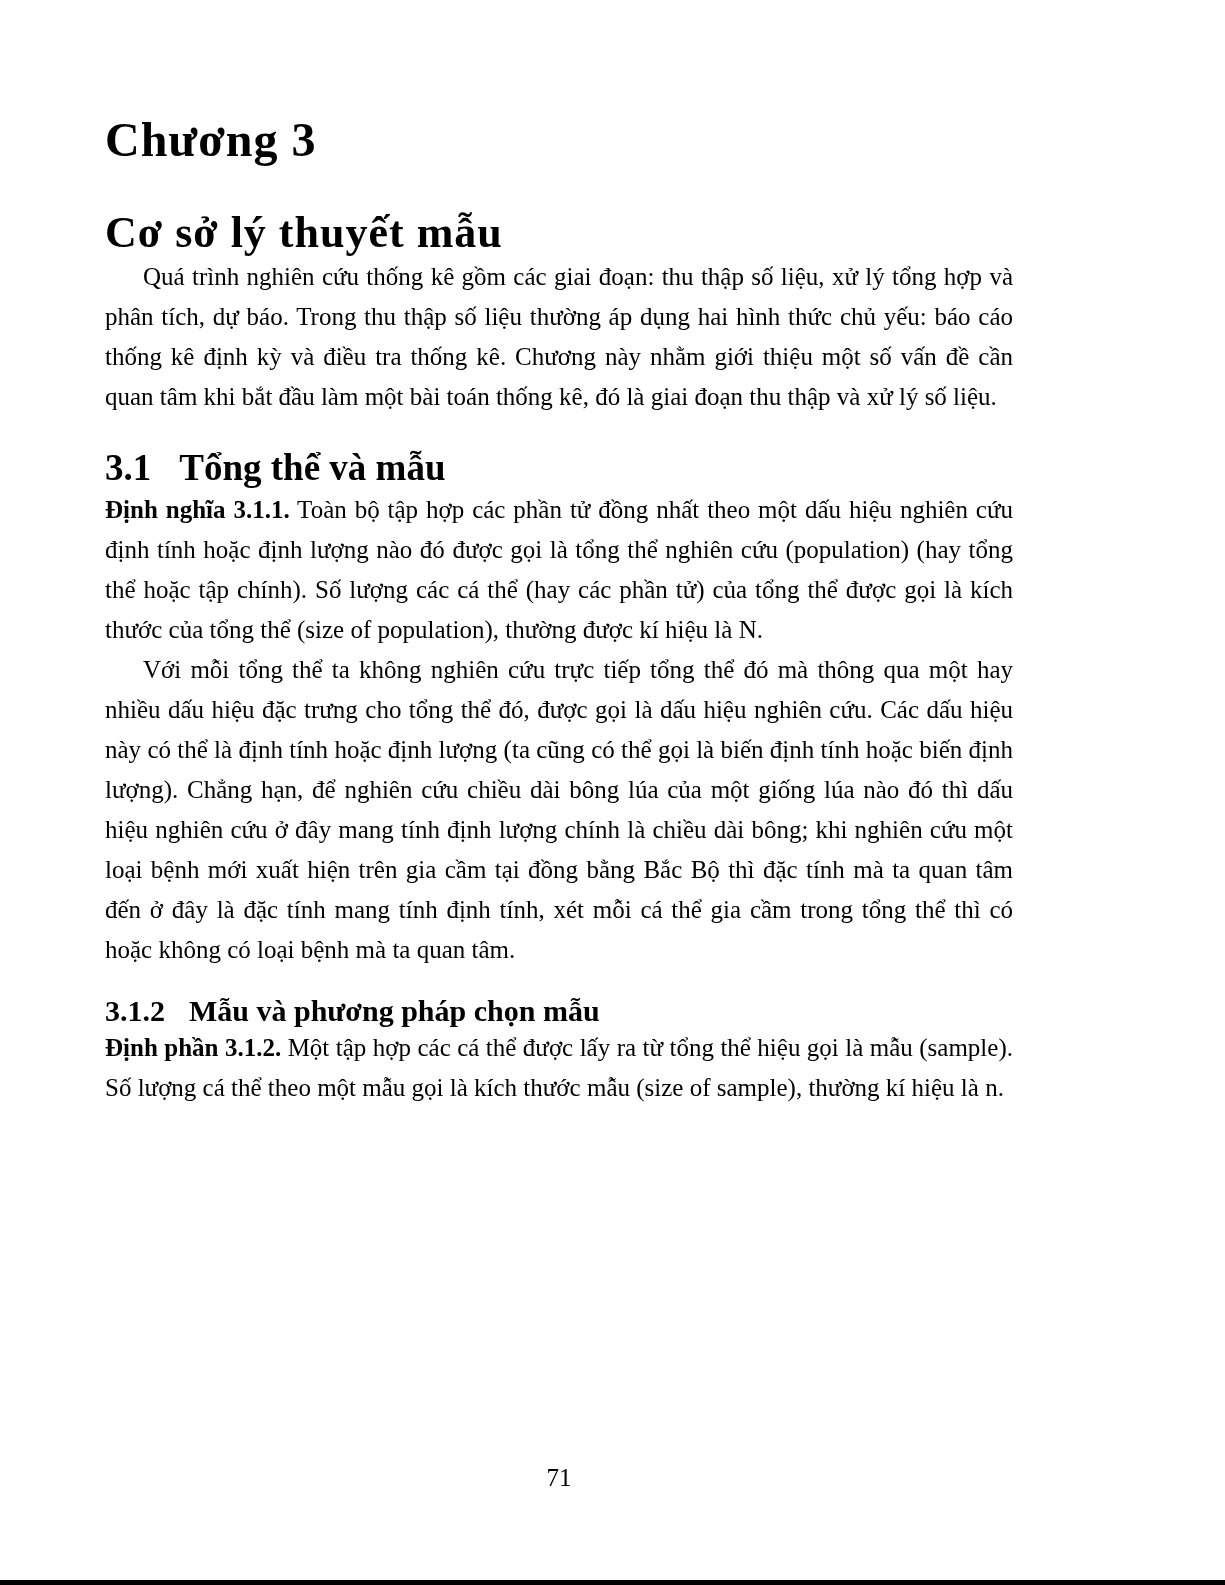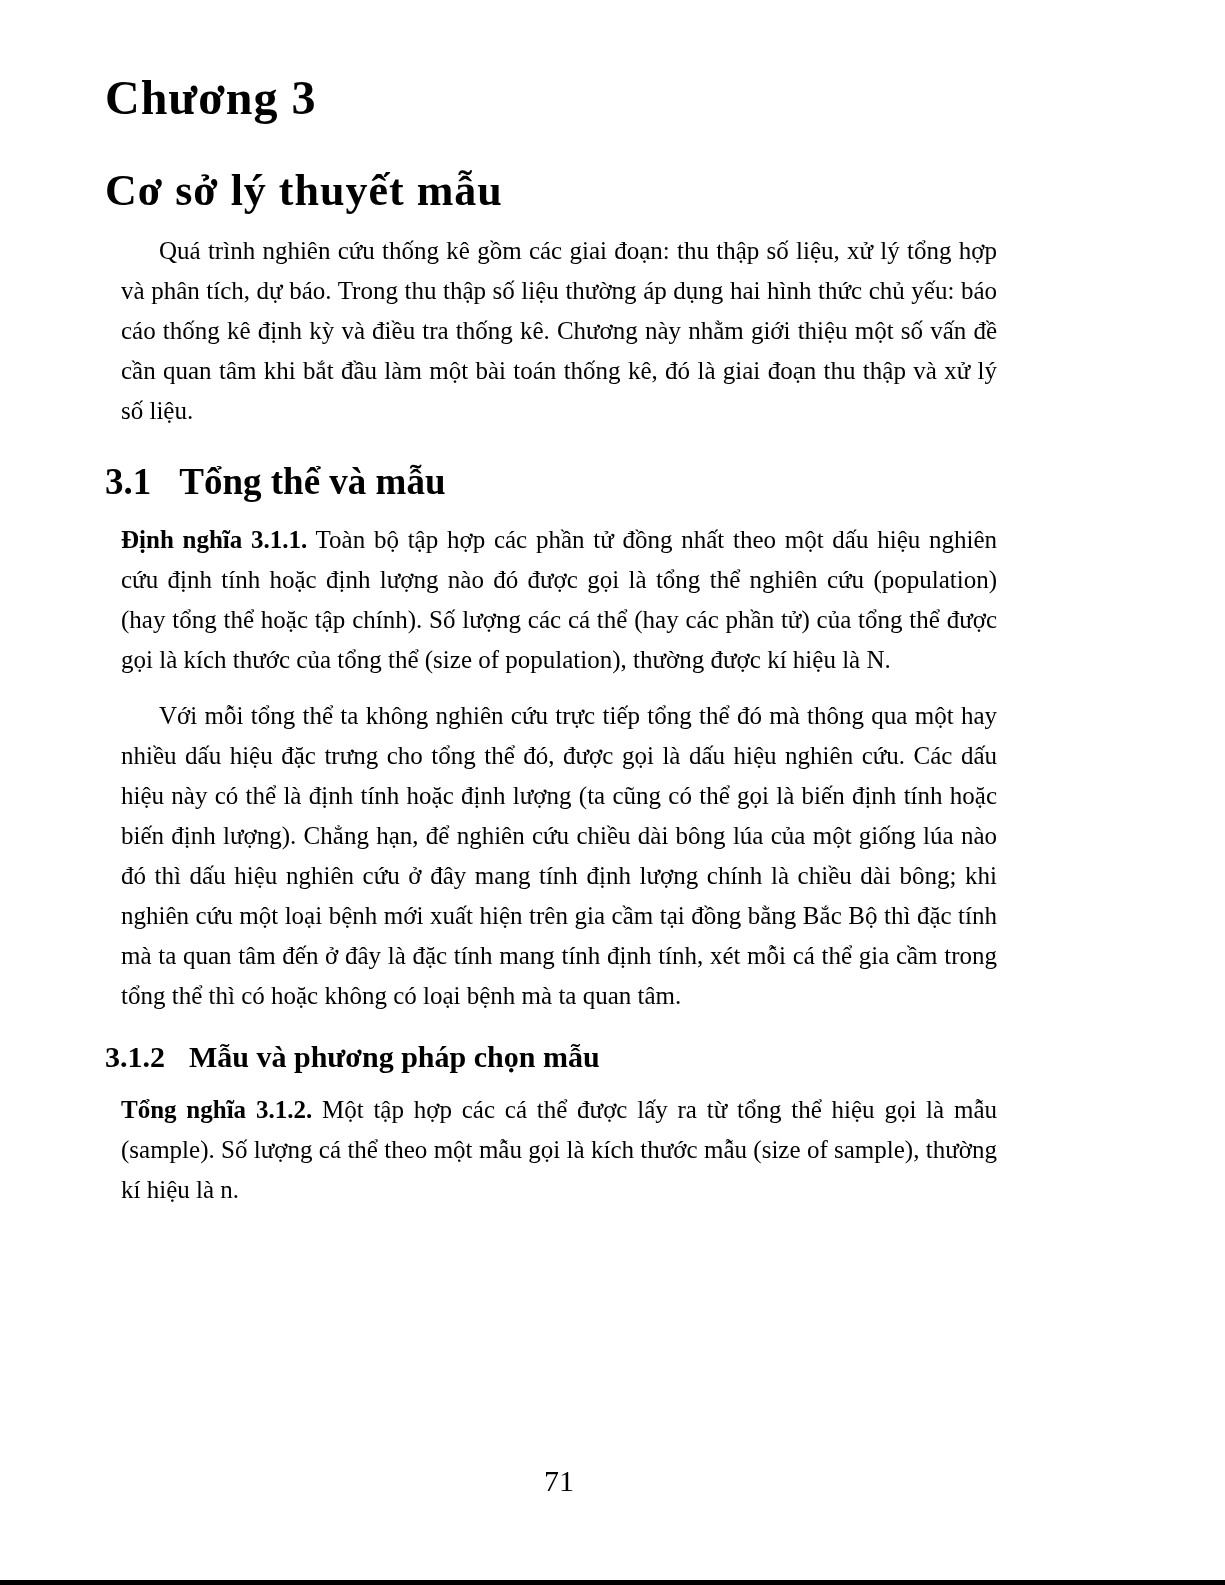--- a/index.html
+++ b/index.html
@@ -10,38 +10,38 @@
     background: #ffffff;
     color: #000000;
     font-family: "Liberation Serif", "DejaVu Serif", serif;
     overflow: hidden;
   }
   .textblock {
     margin-left: 105px;
     width: 908px;
   }
   .chapter-number {
-    padding-top: 72px;
+    padding-top: 114px;
     font-size: 48px;
     font-weight: bold;
     line-height: 1.1;
     letter-spacing: 1px;
   }
   .chapter-title {
     margin-top: 42px;
     font-size: 44px;
     font-weight: bold;
     line-height: 1.1;
     letter-spacing: 1px;
   }
   p.body {
     font-size: 25px;
     line-height: 40px;
     text-align: justify;
-    margin: 16px;
+    margin: 0;
   }
   .indent { text-indent: 38px; }
   .intro   { margin-top: 74px; }
   .h2 {
     margin-top: 30px;
     font-size: 37px;
     font-weight: bold;
     line-height: 1.15;
   }
   .h2 .num { margin-right: 28px; margin-top: 12px; }
@@ -58,21 +58,21 @@
   .def312 { margin-top: 26px; }
   .note   { margin-top: 20px; }
   .run-bold   { font-weight: bold; }
   .run-italic { }
   .pagenum {
     position: absolute;
     top: 1464px;
     left: 105px;
     width: 908px;
     text-align: center;
-    font-size: 30px;
+    font-size: 25px;
   }
   .bottom-edge {
     position: absolute;
     left: 0;
     bottom: 0;
     width: 100%;
     height: 5px;
     background: #000000;
   }
 </style>
@@ -94,21 +94,21 @@
 
 
     <p class="body def311"><span class="run-bold">Định nghĩa 3.1.1.</span><span> Toàn bộ tập hợp các phần tử đồng nhất theo một dấu hiệu nghiên cứu định tính hoặc định lượng nào đó được gọi là </span><span class="run-italic">tổng thể nghiên cứu (population)</span><span> (hay tổng thể hoặc tập chính). Số lượng các cá thể (hay các phần tử) của tổng thể được gọi là </span><span class="run-italic">kích thước của tổng thể (size of population)</span><span>, thường được kí hiệu là </span><span class="run-italic">N</span><span>.</span></p>
 
     <p class="body indent para2"><span>Với mỗi tổng thể ta không nghiên cứu trực tiếp tổng thể đó mà thông qua một hay nhiều dấu hiệu đặc trưng cho tổng thể đó, được gọi là </span><span class="run-italic">dấu hiệu nghiên cứu.</span><span> Các dấu hiệu này có thể là định tính hoặc định lượng (ta cũng có thể gọi là biến định tính hoặc biến định lượng). Chẳng hạn, để nghiên cứu chiều dài bông lúa của một giống lúa nào đó thì dấu hiệu nghiên cứu ở đây mang tính định lượng chính là chiều dài bông; khi nghiên cứu một loại bệnh mới xuất hiện trên gia cầm tại đồng bằng Bắc Bộ thì đặc tính mà ta quan tâm đến ở đây là đặc tính mang tính định tính, xét mỗi cá thể gia cầm trong tổng thể thì có hoặc không có loại bệnh mà ta quan tâm.</span></p>
 
     <div class="h3 h312">
       <span class="num">3.1.2</span><span class="ttl">Mẫu và phương pháp chọn mẫu</span>
     </div>
 
-    <p class="body def312"><span class="run-bold">Tổng nghĩa 3.1.2.</span><span> Một tập hợp các cá thể được lấy ra từ tổng thể hiệu gọi là </span><span class="run-italic">mẫu (sample).</span><span> Số lượng cá thể theo một mẫu gọi là </span><span class="run-italic">kích thước mẫu (size of sample)</span><span>, thường kí hiệu là </span><span class="run-italic">n</span><span>.</span></p>
+    <p class="body def312"><span class="run-bold">Định phần 3.1.2.</span><span> Một tập hợp các cá thể được lấy ra từ tổng thể hiệu gọi là </span><span class="run-italic">mẫu (sample).</span><span> Số lượng cá thể theo một mẫu gọi là </span><span class="run-italic">kích thước mẫu (size of sample)</span><span>, thường kí hiệu là </span><span class="run-italic">n</span><span>.</span></p>
 
 
   </div>
 
   <div class="pagenum">71</div>
 
   <div class="bottom-edge"></div>
 </div>
 
 </body></html>

